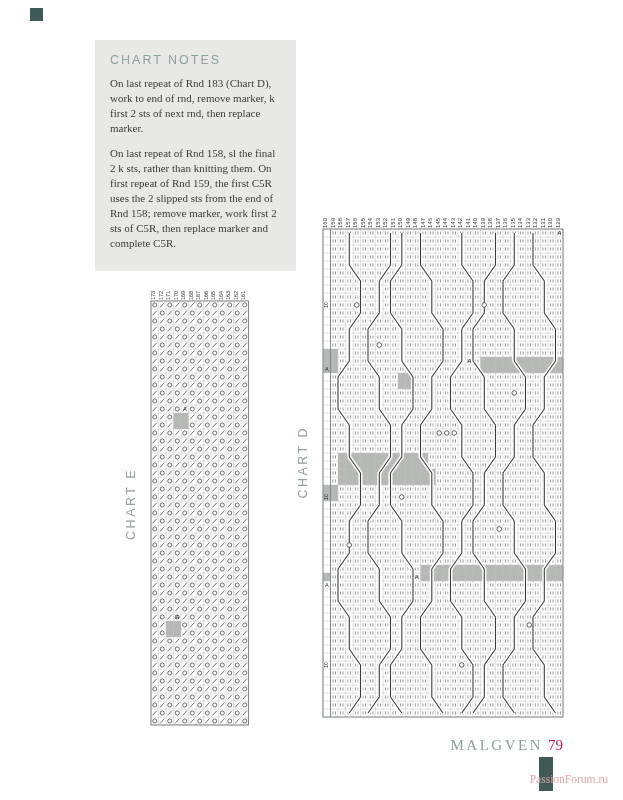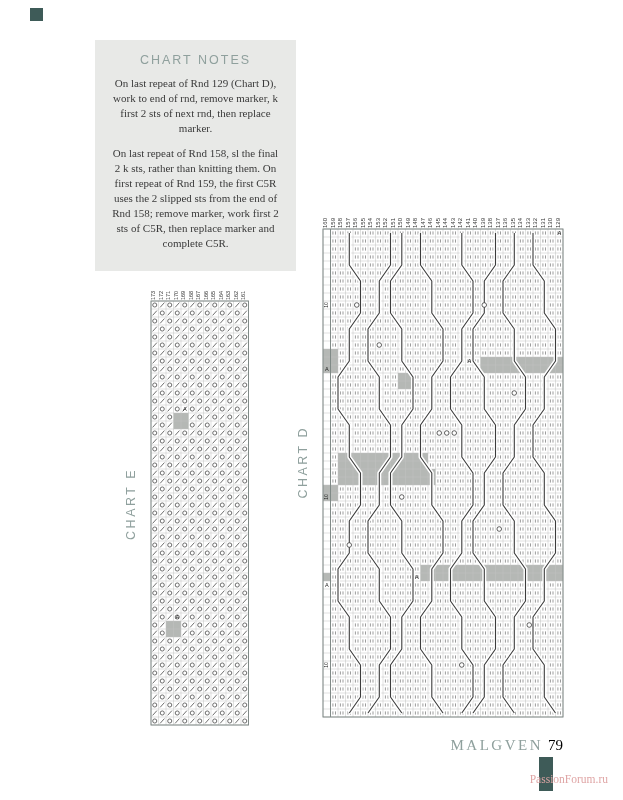--- a/index.html
+++ b/index.html
@@ -2,21 +2,21 @@
 <html><head>
 <meta charset="utf-8">
 <style>
   html,body{margin:0;padding:0;background:#fff;}
   .page{position:relative;width:623px;height:800px;background:#ffffff;overflow:hidden;
         font-family:"Liberation Serif",serif;}
 
   .corner-square{position:absolute;left:30px;top:8px;width:13px;height:13px;background:#3e5b58;}
 
   .notes{position:absolute;left:95px;top:40px;width:201px;height:231px;background:#e8e9e7;
-         box-sizing:border-box;padding:13px 15px 10px 15px;text-align:center;}
+         box-sizing:border-box;padding:13px 15px 10px 15px;}
   .notes h2{margin:0 0 9px 0;font-family:"Liberation Sans",sans-serif;font-weight:400;
             font-size:12.5px;letter-spacing:2px;color:#8fa09d;}
   .notes p{margin:0 0 10px 0;font-size:11px;line-height:1.36;color:#3a3a3a;}
 
   .vlabel{position:absolute;writing-mode:vertical-rl;transform:rotate(180deg);
           font-family:"Liberation Sans",sans-serif;font-size:12.5px;letter-spacing:2.5px;
           color:#8fa09d;white-space:nowrap;}
   #chart-e-label{left:124px;top:468px;}
   #chart-d-label{left:296px;top:426px;}
 
@@ -27,34 +27,34 @@
   #chart-e .nums{height:20px;}
   #chart-d .nums{height:32px;}
   .rn{display:block;width:7.5px;writing-mode:vertical-rl;transform:rotate(180deg);
       font-family:"Liberation Sans",sans-serif;color:#333;line-height:7.5px;overflow:visible;}
   #chart-e .rn{font-size:5.5px;height:20px;}
   #chart-d .rn{font-size:6px;height:32px;}
   .gridmount svg{display:block;}
 
   .footer{position:absolute;top:737px;right:60px;font-size:15px;letter-spacing:2.5px;
           color:#8fa09d;white-space:nowrap;}
-  .footer .pg{color:#000000;letter-spacing:0;margin-left:5px;}
+  .footer .pg{color:#be185d;letter-spacing:0;margin-left:5px;}
   .edge-bar{position:absolute;right:70px;top:757px;width:14px;height:34px;background:#3e5b58;}
   .watermark{position:absolute;right:15px;top:773px;font-size:11.5px;color:#dfa4a4;}
 </style>
 </head>
 <body>
 
 <div class="page">
 
   <div class="corner-square"></div>
 
   <section class="notes">
     <h2>CHART NOTES</h2>
-    <p>On last repeat of Rnd 129 (Chart D), work to end of rnd, remove marker, k first 2 sts of next rnd, then replace marker.</p>
+    <p>On last repeat of Rnd 183 (Chart D), work to end of rnd, remove marker, k first 2 sts of next rnd, then replace marker.</p>
     <p>On last repeat of Rnd 158, sl the final 2 k sts, rather than knitting them. On first repeat of Rnd 159, the first C5R uses the 2 slipped sts from the end of Rnd 158; remove marker, work first 2 sts of C5R, then replace marker and complete C5R.</p>
   </section>
 
   <div class="vlabel" id="chart-e-label">CHART E</div>
   <div class="chart" id="chart-e">
     <div class="nums" id="chart-e-nums">
         <span class="rn">173</span>
         <span class="rn">172</span>
         <span class="rn">171</span>
         <span class="rn">170</span>

